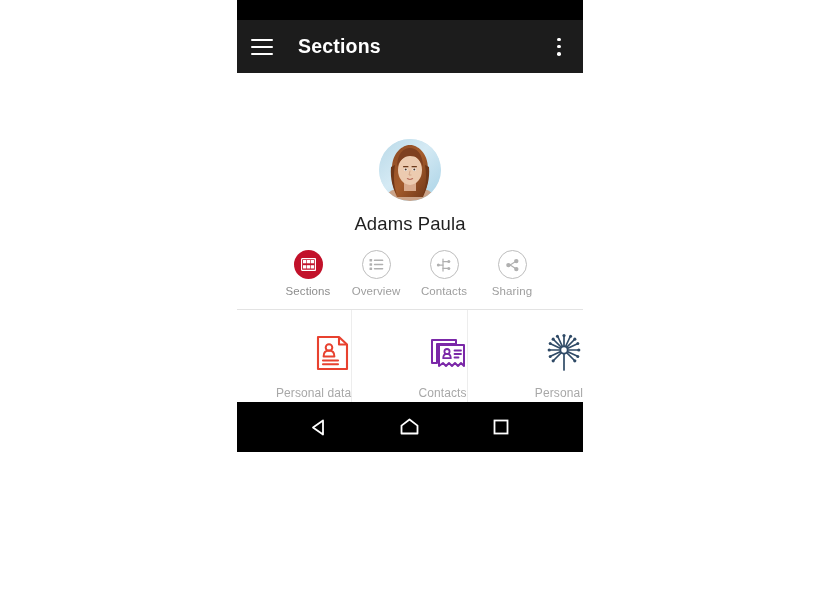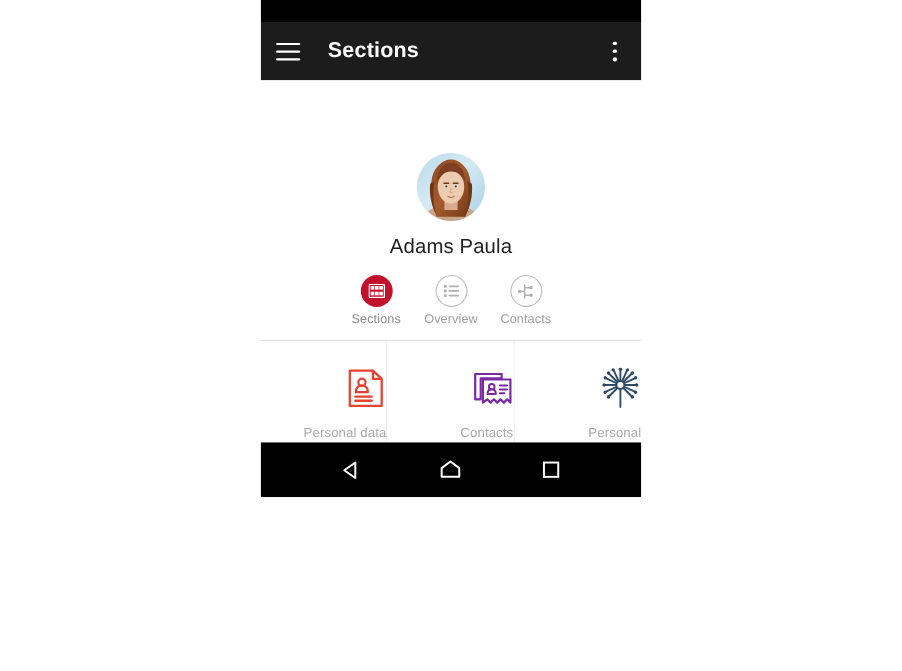--- a/index.html
+++ b/index.html
@@ -345,20 +345,36 @@
             <g fill="#b0b0b0">
               <circle cx="12.8" cy="3.6" r="1.5"></circle>
               <circle cx="2.3" cy="7" r="1.5"></circle>
               <circle cx="12.8" cy="10.4" r="1.5"></circle>
             </g>
           </svg>
         </div>
         <div class="tab-label">Contacts</div>
       </div>
 
+      <div class="tab">
+        <div class="tab-ico inactive">
+          <svg width="15" height="14" viewBox="0 0 15 14" aria-hidden="true">
+            <g stroke="#b0b0b0" stroke-width="1.2" fill="none">
+              <line x1="4.4" y1="7.6" x2="10.6" y2="3.6"></line>
+              <line x1="4.4" y1="6.6" x2="10.6" y2="10.6"></line>
+            </g>
+            <g fill="#b0b0b0">
+              <circle cx="11.3" cy="3.1" r="2.2"></circle>
+              <circle cx="3.4" cy="7.1" r="2.2"></circle>
+              <circle cx="11.3" cy="11.1" r="2.2"></circle>
+            </g>
+          </svg>
+        </div>
+        <div class="tab-label">Sharing</div>
+      </div>
 
     </div>
 
     <div class="grid-wrap">
       <div class="grid">
 
         <div class="cell">
           <div class="cell-ico">
             <svg width="33" height="36" viewBox="0 0 33 36" aria-hidden="true">
               <path d="M2 2 H23 L31 9.5 V34 H2 Z" fill="none" stroke="#e8412f" stroke-width="2.1" stroke-linejoin="round"></path>

